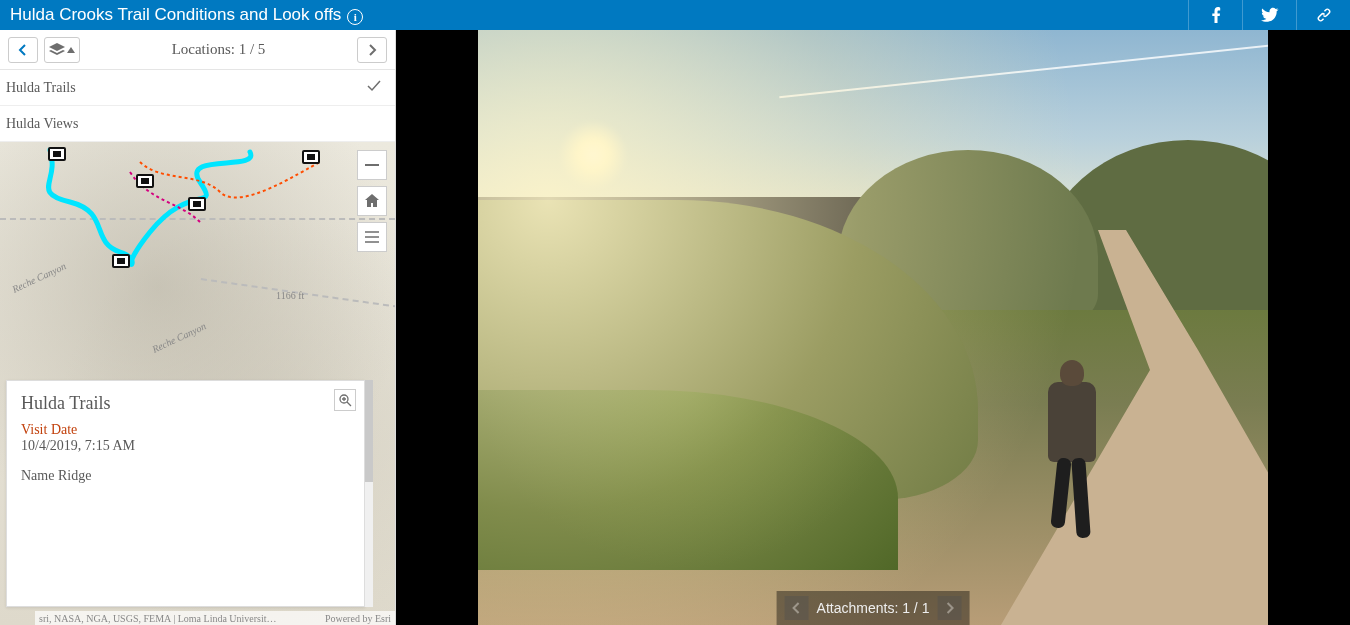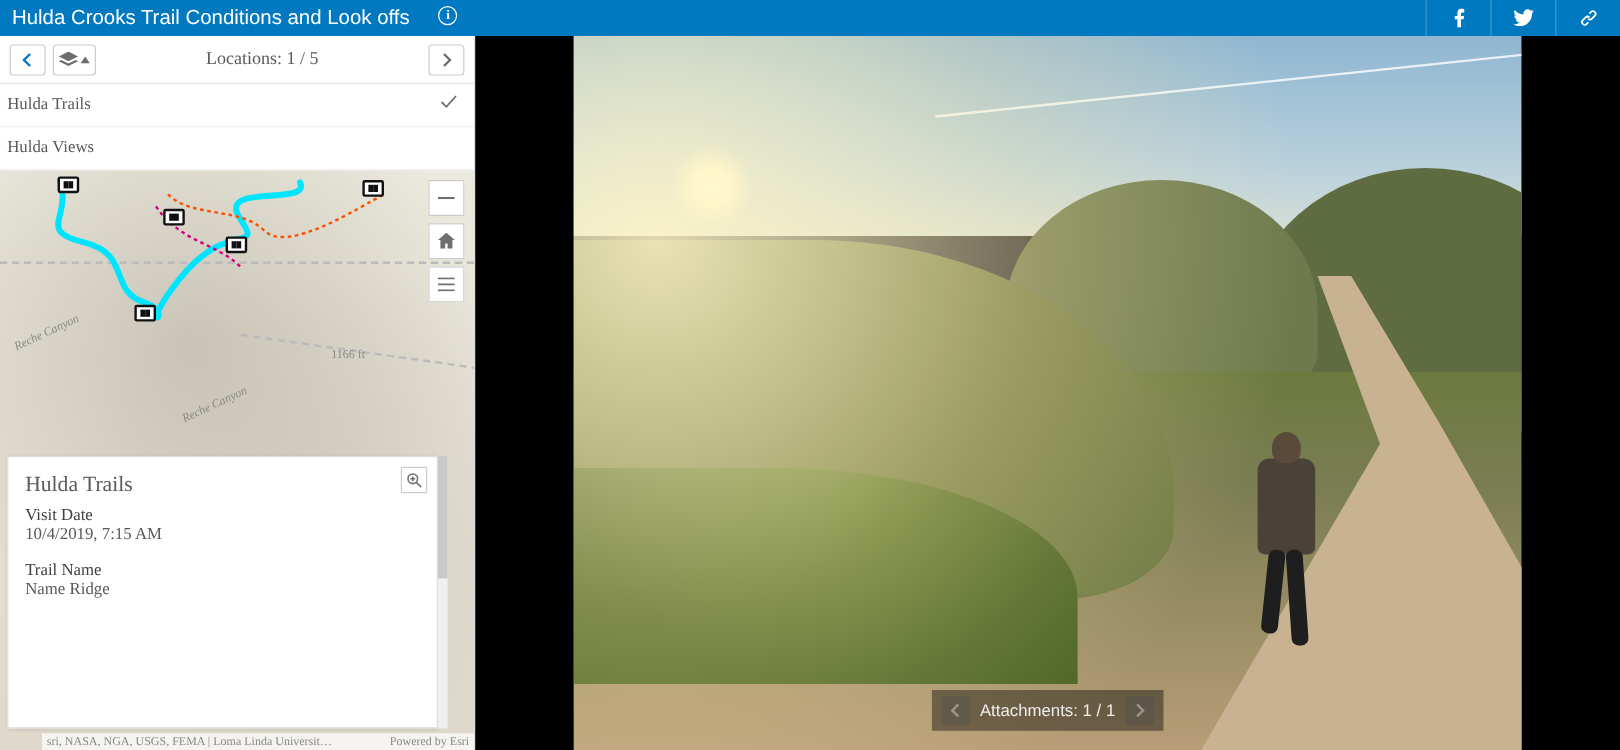--- a/index.html
+++ b/index.html
@@ -2,21 +2,21 @@
 <html><head>
 <meta charset="utf-8">
 <style>
   * { box-sizing: border-box; margin: 0; padding: 0; }
   html, body { width: 1350px; height: 625px; font-family: "Avenir Next", "Helvetica Neue", Arial, sans-serif; overflow: hidden; }
   .app { display: flex; flex-direction: column; width: 100%; height: 100%; }
   .header {
     height: 30px; background: #0079c1; color: #fff; display: flex; align-items: center;
     padding-left: 10px; font-size: 17px; font-weight: 400;
   }
-  .header-title { display: flex; align-items: flex-start; gap: 24px; }
+  .header-title { display: flex; align-items: flex-end; gap: 6px; }
   .info-icon { width: 16px; height: 16px; border: 1.5px solid #fff; border-radius: 50%; display: inline-flex; align-items: center; justify-content: center; font-size: 11px; font-weight: bold; font-family: Georgia, serif; }
   .header-spacer { flex: 1; }
   .header-btn {
     width: 54px; height: 30px; display: flex; align-items: center; justify-content: center;
     border-left: 1px solid rgba(255,255,255,.25);
   }
   .header-btn svg { fill: #fff; }
   .body { flex: 1; display: flex; min-height: 0; }
   .left-panel { width: 396px; background: #fff; display: flex; flex-direction: column; border-right: 1px solid #ddd; position: relative; font-family: Liberation Serif, serif; }
   .right-panel { flex: 1; background: #000; position: relative; display: flex; align-items: center; justify-content: center; }
@@ -51,21 +51,21 @@
   .poi::before, .poi::after { content: ""; position: absolute; top: 2px; width: 4px; height: 6px; background: #111; }
   .poi::before { left: 3px; } .poi::after { right: 3px; }
   .map-ctrls { position: absolute; right: 8px; top: 8px; display: flex; flex-direction: column; gap: 6px; }
   .map-ctrl { width: 30px; height: 30px; background: #fff; border: 1px solid #ccc; display: flex; align-items: center; justify-content: center; color: #6e6e6e; font-size: 14px; }
   .popup {
     position: absolute; left: 6px; right: 30px; bottom: 18px; top: 238px;
     background: #fff; border: 1px solid #ddd; box-shadow: 0 1px 3px rgba(0,0,0,.1);
     padding: 12px 14px; color: #595959;
   }
   .popup-title { font-size: 18px; margin-bottom: 8px; color: #595959; }
-  .popup-field-label { font-size: 14px; color: #404040; }
+  .popup-field-label { font-size: 14px; color: #c2410c; }
   .popup-field-value { font-size: 14px; color: #595959; margin-bottom: 14px; }
   .zoom-to { position: absolute; right: 8px; top: 8px; width: 22px; height: 22px; border: 1px solid #ccc; display: flex; align-items: center; justify-content: center; }
   .popup-scroll { position: absolute; right: 22px; top: 238px; bottom: 18px; width: 8px; background: #f0f0f0; }
   .popup-scroll-thumb { position: absolute; left: 0; right: 0; top: 0; height: 45%; background: #c9c9c9; }
   .attrib { position: absolute; bottom: 0; left: 0; right: 0; height: 14px; font-size: 10px; color: #888; background: rgba(255,255,255,.7); display: flex; justify-content: space-between; padding: 0 4px; align-items: center; margin-left: 35px; }
   
   .photo {
     width: 790px; height: 595px; position: relative; background: #333;
     overflow: hidden;
   }
@@ -80,21 +80,21 @@
   .ground { position: absolute; top: 280px; left: 0; right: 0; bottom: 0; background: linear-gradient(180deg, #6c7a3f 0%, #7a7d52 30%, #b89d77 100%); }
   .path { position: absolute; top: 200px; left: 480px; width: 400px; height: 400px; }
   .path-shape { position: absolute; inset: 0; background: #c9b292; clip-path: polygon(35% 0%, 42% 0%, 60% 30%, 100% 100%, 10% 100%, 48% 35%); }
   .grass { position: absolute; top: 360px; left: 0; width: 420px; height: 180px; background: radial-gradient(ellipse at 50% 0%, #5e7a2c, #4a6323 70%); border-radius: 0 60% 0 0; }
   .runner { position: absolute; top: 330px; left: 560px; width: 70px; height: 200px; }
   .r-head { position: absolute; top: 0; left: 22px; width: 24px; height: 26px; background: #5a4a3a; border-radius: 50% 50% 40% 40%; }
   .r-body { position: absolute; top: 22px; left: 10px; width: 48px; height: 80px; background: #4a4238; border-radius: 10px 10px 6px 6px; }
   .r-left-leg { position: absolute; top: 98px; left: 16px; width: 14px; height: 70px; background: #1e1e1e; border-radius: 6px; transform: rotate(6deg); }
   .r-right-leg { position: absolute; top: 98px; left: 36px; width: 14px; height: 80px; background: #1e1e1e; border-radius: 6px; transform: rotate(-4deg); }
   .attach-bar {
-    position: absolute; bottom: 16px; left: 50%; transform: translateX(-50%);
+    position: absolute; bottom: 0; left: 50%; transform: translateX(-50%);
     height: 34px; display: flex; align-items: center; gap: 8px;
     background: rgba(0,0,0,.4); padding: 0 8px; color: #eee; font-size: 14px;
   }
   .attach-btn { width: 24px; height: 24px; background: rgba(80,80,80,.8); display: flex; align-items: center; justify-content: center; }
   .attach-btn.disabled { opacity: .5; }
 </style>
 </head>
 <body>
 
 <div class="app">
@@ -199,21 +199,20 @@
         <div class="popup">
           <div class="zoom-to">
             <svg width="14" height="14" viewBox="0 0 14 14">
                 <circle cx="6" cy="6" r="4" fill="none" stroke="#6e6e6e" stroke-width="1.3"></circle>
                 <path stroke="#6e6e6e" stroke-width="1.3" d="M9 9l4 4M6 4v4M4 6h4"></path>
               </svg>
           </div>
           <div class="popup-title">Hulda Trails</div>
           <div class="popup-field-label">Visit Date</div>
           <div class="popup-field-value">10/4/2019, 7:15 AM</div>
-          <div class="popup-field-label">Trail Name</div>
           <div class="popup-field-value">Name Ridge</div>
         </div>
         <div class="popup-scroll">
           <div class="popup-scroll-thumb"></div>
         </div>
 
         <div class="attrib">
           <span>sri, NASA, NGA, USGS, FEMA | Loma Linda Universit…</span>
           <span>Powered by Esri</span>
         </div>

